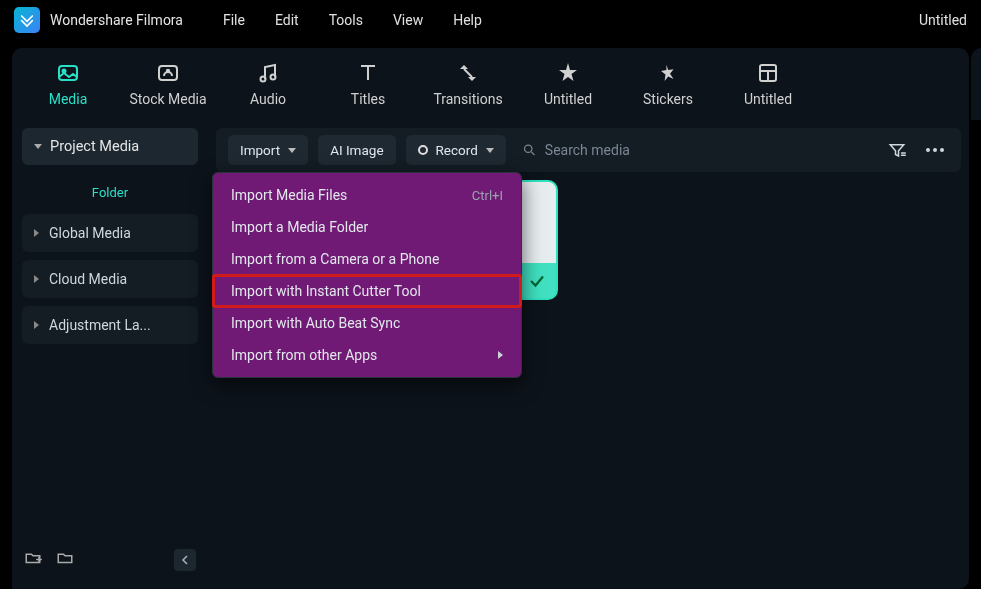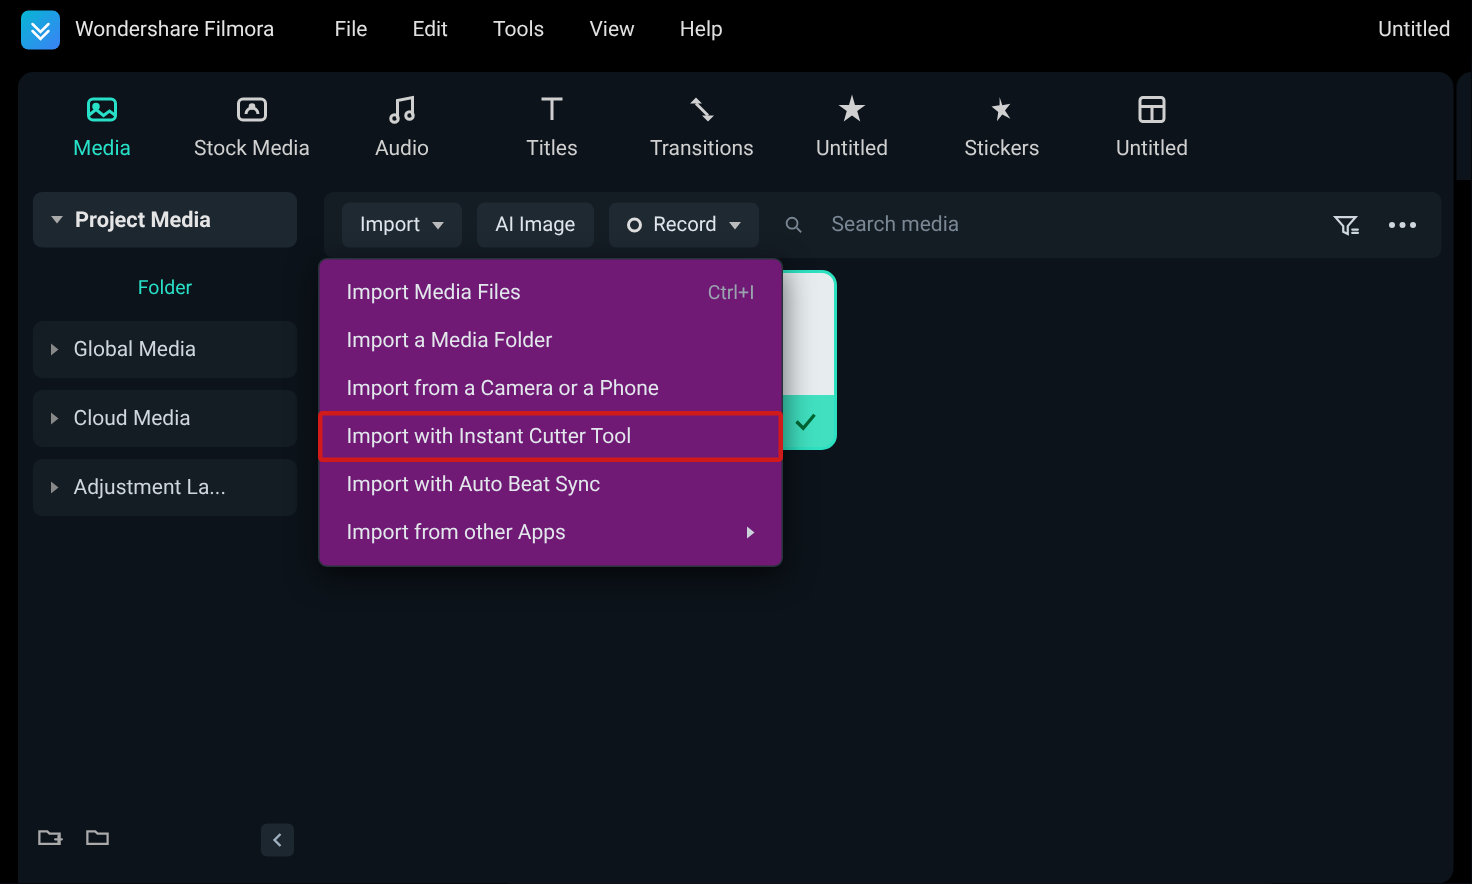--- a/index.html
+++ b/index.html
@@ -24,37 +24,37 @@
   .tab { display:flex; flex-direction:column; align-items:center; justify-content:center; width: 92px; height:100%; color:#d0d0d0; font-size:14px; cursor:pointer; gap:6px;}
   .tab.active { color:#28e0c8; }
   .tab-icon { height:24px; display:flex; align-items:center; justify-content:center;}
   .tab-icon svg { width:24px; height:24px; }
 
   
   .below { display:flex; flex:1; min-height:0; }
 
   
   .sidebar { width:196px; background:#0c131a; padding: 8px 10px; display:flex; flex-direction:column; }
-  .side-pill { background:#1d2730; border-radius:6px; padding:10px 12px; display:flex; align-items:center; gap:8px; color:#e5e5e5; font-weight:700; font-size:14.5px; cursor:pointer; margin-bottom:10px;}
+  .side-pill { background:#1d2730; border-radius:6px; padding:10px 12px; display:flex; align-items:center; gap:8px; color:#e5e5e5; font-weight:400; font-size:14.5px; cursor:pointer; margin-bottom:10px;}
   .side-pill .caret { width:0;height:0;border-left:4px solid transparent;border-right:4px solid transparent;border-top:5px solid #aaa;}
   .side-folder { text-align:center; color:#28e0c8; font-size:13px; padding:10px 0 14px; cursor:pointer;}
   .side-item { background:#141c24; border-radius:6px; padding:11px 12px; display:flex; align-items:center; gap:10px; color:#cfd6dd; font-size:14px; cursor:pointer; margin-bottom:8px;}
   .side-item .tri { width:0;height:0;border-top:4px solid transparent;border-bottom:4px solid transparent;border-left:5px solid #888;}
   .sidebar-bottom { margin-top:auto; display:flex; align-items:center; gap:14px; padding:6px 2px 10px;}
   .sidebar-bottom svg { width:18px;height:18px; stroke:#aaa; }
   .collapse-btn { margin-left:auto; width:22px;height:22px;border-radius:4px;background:#1d2730;display:flex;align-items:center;justify-content:center;cursor:pointer;}
   .collapse-btn svg{width:10px;height:10px;}
 
   
   .content { flex:1; background:#0c131a; border-radius:0 0 10px 0; position:relative; }
   .toolbar { display:flex; align-items:center; height:44px; padding: 0 12px; gap:10px; background:#141c24; margin:8px; border-radius:6px;}
   .tbtn { background:#1f2932; border-radius:5px; height:30px; display:flex; align-items:center; padding:0 12px; gap:8px; color:#dfe5eb; font-size:13.5px; cursor:pointer;text-align:center;}
   .tbtn .caret { width:0;height:0;border-left:4px solid transparent;border-right:4px solid transparent;border-top:5px solid #bbb;}
   .rec-dot { width:10px;height:10px;border-radius:50%;border:2px solid #ddd;}
-  .search-wrap { flex:1; display:flex; align-items:center; gap:18px; color:#7a8794; padding-left:6px;}
+  .search-wrap { flex:1; display:flex; align-items:center; gap:8px; color:#7a8794; padding-left:6px;}
   .search-wrap input { background:transparent; border:none; outline:none; color:#cbd3da; font-size:14px; width:100%; }
   .search-wrap input::placeholder { color:#7a8794; }
   .tool-icon { width:28px; display:flex; justify-content:center; cursor:pointer;}
   .tool-icon svg{width:18px;height:18px;stroke:#cfd6dd;}
   .more-dots { display:flex; gap:3px; }
   .more-dots span{width:4px;height:4px;border-radius:50%;background:#cfd6dd;}
 
   
   .thumb { position:absolute; left:310px; top:60px; width:40px; height:120px; border-radius:0 10px 10px 0; background:linear-gradient(180deg,#e7ecef 0 70%, #40e0c0 70% 100%); border:2px solid #2de0c0; overflow:hidden;}
   .thumb .check { position:absolute; bottom:8px; left:8px; width:18px;height:18px;}

